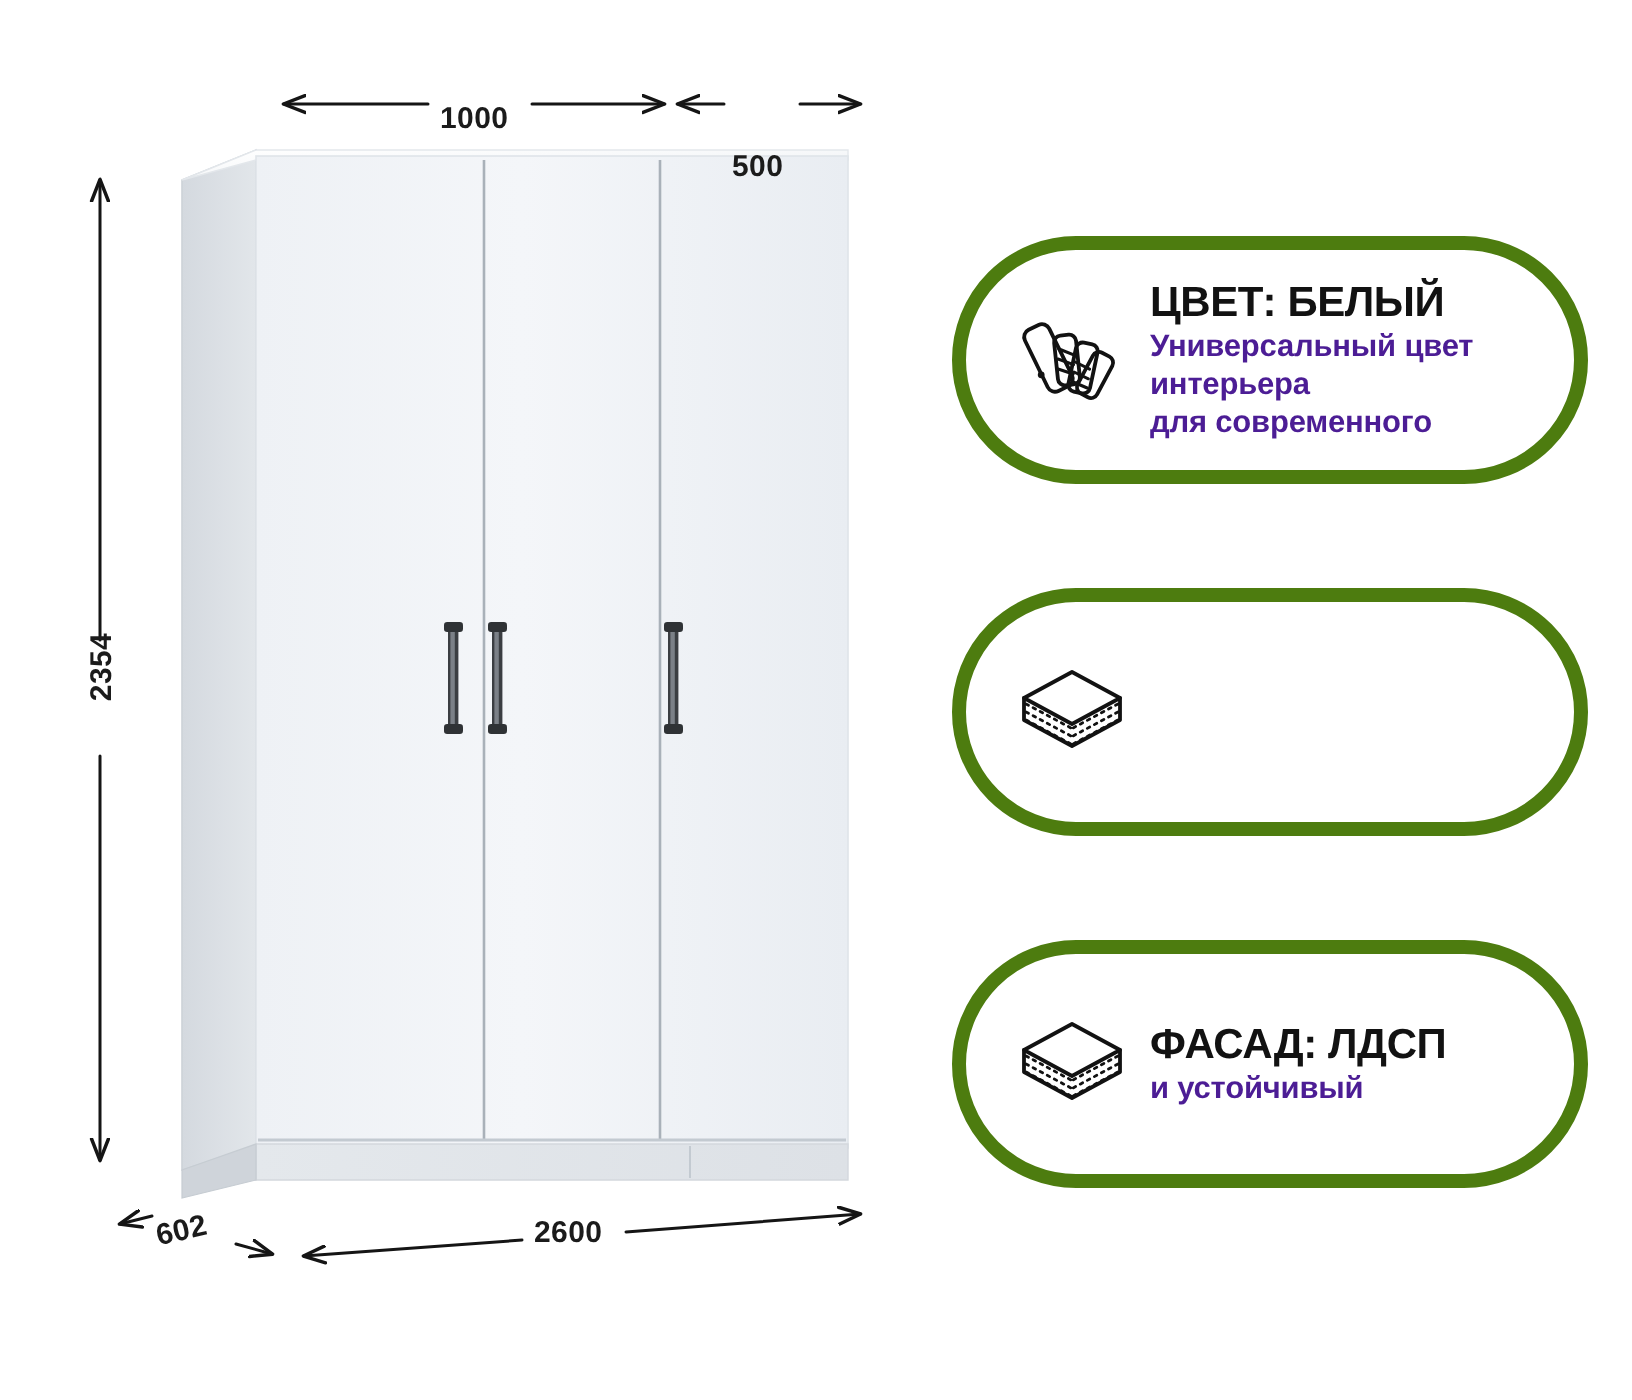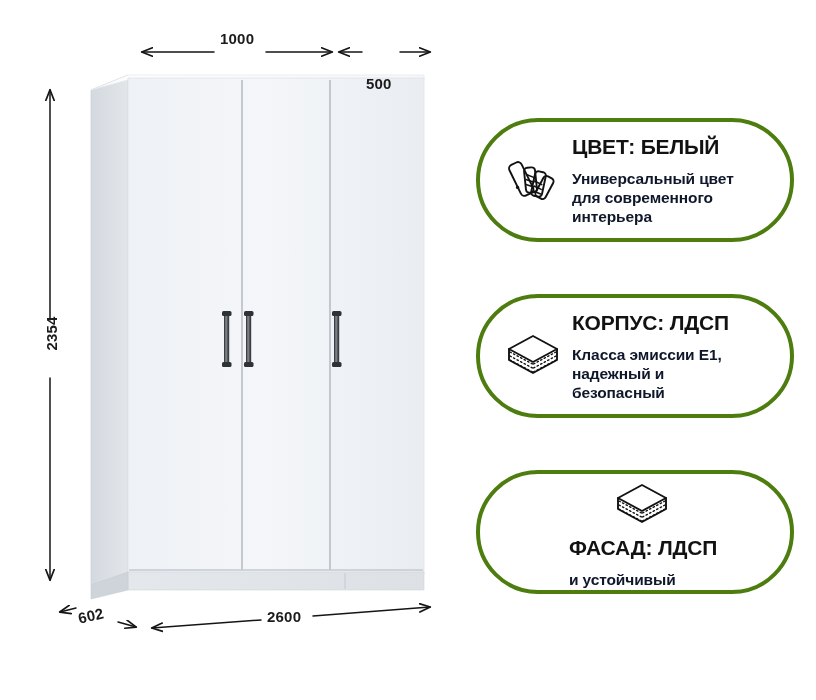--- a/index.html
+++ b/index.html
@@ -32,21 +32,21 @@
 
   .dim-label {
     position: absolute;
     font-family: "Liberation Sans", sans-serif;
     font-weight: bold;
     font-size: 15px;
     color: #1b1b1b;
     letter-spacing: 0.2px;
     white-space: nowrap;
   }
-  #dim-label-1000 { left: 220px; top: 30px; }
+  #dim-label-1000 { left: 220px; top: 51px; }
   #dim-label-500  { left: 366px; top: 42px; margin-top: 33px; }
   #dim-label-1500 { left: 267px; top: 608px; }
   #dim-label-602  {
     left: 78px;
     top: 607px;
     transform: rotate(-13deg);
     transform-origin: center center;
   }
   #dim-label-2354 {
     left: 34px;
@@ -62,30 +62,30 @@
     top: 0;
     width: 361px;
     height: 700px;
   }
   .badge {
     position: absolute;
     left: 21px;
     width: 318px;
     height: 124px;
     box-sizing: border-box;
-    border: 4px solid #4d7c0f;
+    border: 7px solid #4d7c0f;
     border-radius: 62px;
     background: #ffffff;
     display: flex;
     align-items: center;
     padding-left: 22px;
   }
   #badge-0 { top: 118px; }
   #badge-1 { top: 294px; }
-  #badge-2 { top: 470px; flex-direction: column; }
+  #badge-2 { top: 470px; }
 
   .badge-icon {
     flex: 0 0 auto;
     width: 62px;
     height: 62px;
     margin-right: 8px;
     display: flex;
     align-items: center;
     justify-content: center;
   }
@@ -100,23 +100,23 @@
     line-height: 24px;
     color: #121212;
     letter-spacing: -0.2px;
     white-space: nowrap;
   }
   .badge-desc {
     font-family: "Liberation Sans", sans-serif;
     font-weight: bold;
     font-size: 15.5px;
     line-height: 19px;
-    color: #0f172a;
+    color: #4c1d95;
     letter-spacing: -0.1px;
-    margin-top: 10px;
+    margin-top: 0;
   }
 </style>
 </head>
 <body>
 
 <div id="product-panel">
 
   <svg id="product-svg" width="455" height="700" viewBox="0 0 455 700">
     <defs>
       <linearGradient id="gradFront" x1="0" y1="0" x2="1" y2="0">
@@ -218,49 +218,41 @@
         <rect x="27" y="18.5" width="11" height="25" rx="3.4" transform="rotate(12 32.5 31)"></rect>
         <rect x="33" y="23" width="11" height="23" rx="3.4" transform="rotate(28 38.5 34.5)"></rect>
         <path d="M20.5 21.5 L28.2 24.6 M20 26.5 L27.8 29.3 M20 31.5 L27.6 34" stroke-width="1.5"></path>
         <path d="M28.6 28 L35.8 31.6 M28 33 L35.2 36.4 M27.6 38 L34.6 41" stroke-width="1.5"></path>
       </svg>
     </div>
     <div class="badge-text">
       <div class="badge-title">ЦВЕТ: БЕЛЫЙ</div>
       <div class="badge-desc">
         <div>Универсальный цвет</div>
+        <div>интерьера</div>
         <div>для современного</div>
-        <div>интерьера</div>
       </div>
     </div>
   </div>
 
   <div class="badge" id="badge-1">
     <div class="badge-icon">
       <svg width="56" height="52" viewBox="0 0 56 52" fill="none" stroke="#121212" stroke-width="1.9" stroke-linejoin="round" stroke-linecap="round">
         <polygon points="28,6 52,19 28,32 4,19"></polygon>
         <path d="M4,19 L4,30 L28,43 L52,30 L52,19" stroke-width="1.9"></path>
         <g stroke-width="1.4" stroke-dasharray="1.4 2.6">
           <path d="M5,22 L27.5,34"></path>
             <path d="M51,22 L28.5,34"></path>
           <path d="M5,26 L27.5,38"></path>
             <path d="M51,26 L28.5,38"></path>
           <path d="M5,30 L27.5,42"></path>
             <path d="M51,30 L28.5,42"></path>
         </g>
       </svg>
     </div>
-    <div class="badge-text">
-      <div class="badge-title">КОРПУС: ЛДСП</div>
-      <div class="badge-desc">
-        <div>Класса эмиссии Е1,</div>
-        <div>надежный и</div>
-        <div>безопасный</div>
-      </div>
-    </div>
   </div>
 
   <div class="badge" id="badge-2">
     <div class="badge-icon">
       <svg width="56" height="52" viewBox="0 0 56 52" fill="none" stroke="#121212" stroke-width="1.9" stroke-linejoin="round" stroke-linecap="round">
         <polygon points="28,6 52,19 28,32 4,19"></polygon>
         <path d="M4,19 L4,30 L28,43 L52,30 L52,19" stroke-width="1.9"></path>
         <g stroke-width="1.4" stroke-dasharray="1.4 2.6">
           <path d="M5,22 L27.5,34"></path>
             <path d="M51,22 L28.5,34"></path>

